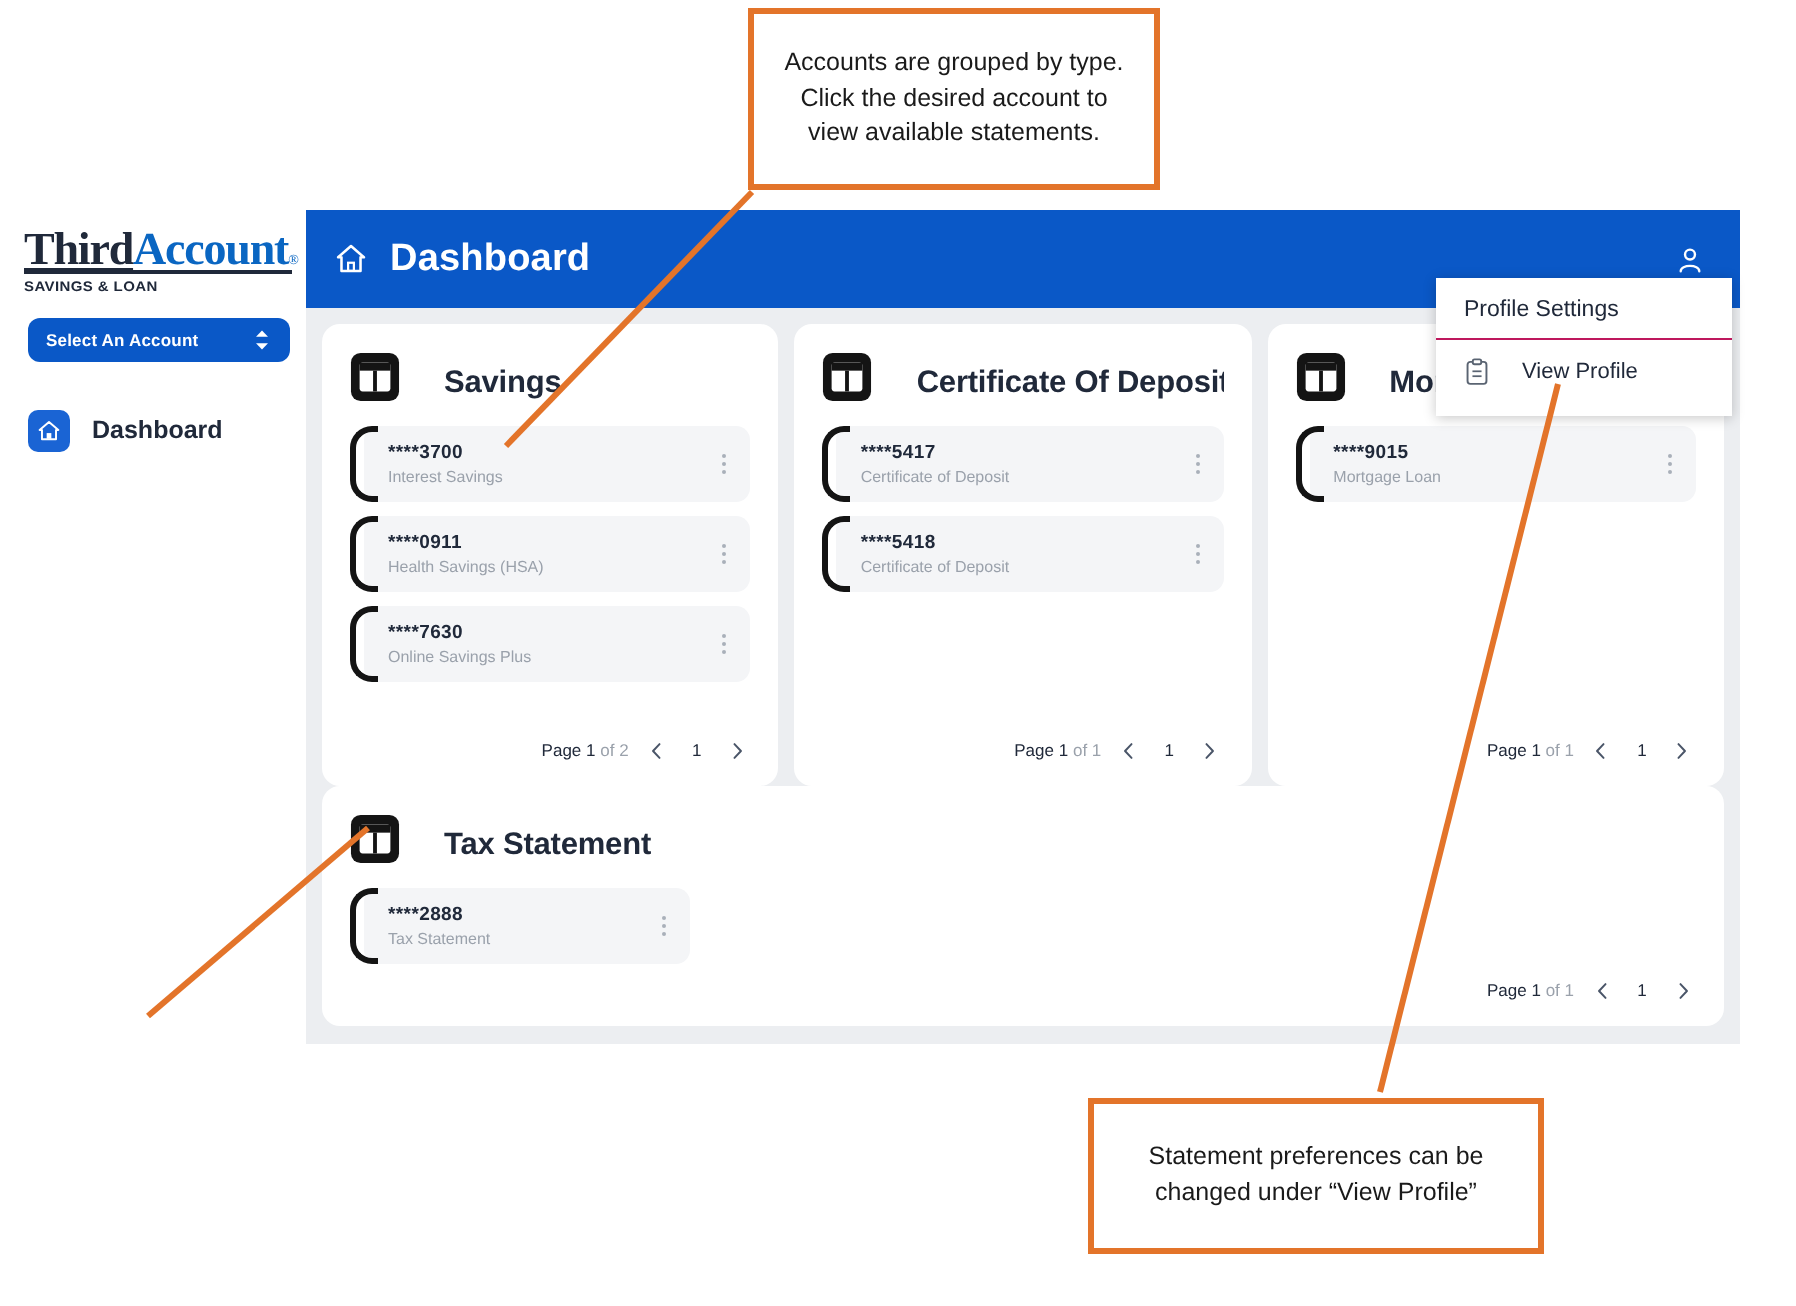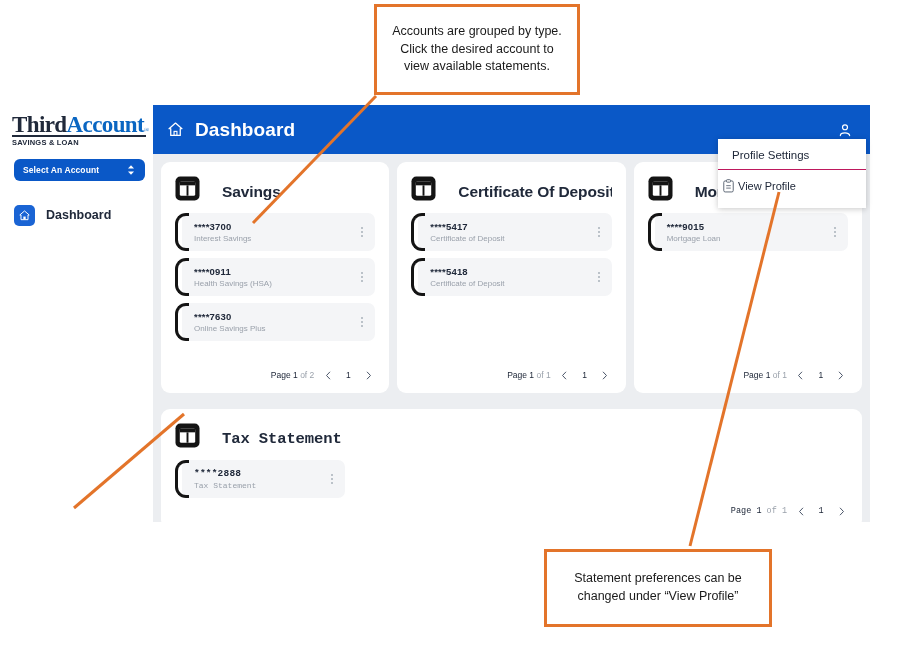--- a/index.html
+++ b/index.html
@@ -10,21 +10,21 @@
     overflow: hidden;
   }
   #root { position: relative; width: 898px; height: 653px; background: #ffffff; }
 
   
   .sidebar { position: absolute; left: 0; top: 105px; width: 153px; height: 548px; background: #ffffff; }
   .logo { position: absolute; left: 12px; top: 8px; width: 136px; }
   .logo-row { display: flex; align-items: baseline; line-height: 1; }
   .logo-third {
     font-family: "Liberation Serif", serif; font-weight: 700; font-size: 23px;
-    color: #20293a; letter-spacing: -0.6px;
+    color: #20293a; letter-spacing: -0.6px; text-decoration: underline;
   }
   .logo-federal {
     font-family: "Liberation Serif", serif; font-weight: 700; font-size: 23px;
     color: #0a66c2; letter-spacing: -0.6px;
   }
   .logo-tm { font-size: 7px; color: #0a66c2; vertical-align: super; font-family: "Liberation Serif", serif; }
   .logo-sub {
     font-family: "Liberation Sans", sans-serif; font-size: 7.5px; font-weight: 700;
     color: #20293a; letter-spacing: 0.2px; margin-top: 2px; transform: scaleY(0.92);
     transform-origin: left top;
@@ -107,36 +107,36 @@
   }
   .pager-text { font-size: 8.5px; color: #20293a; white-space: nowrap; }
   .pager-text .dim { color: #9aa1ab; }
   .pager-btn {
     width: 14px; height: 14px; display: flex; align-items: center;
     justify-content: center; cursor: pointer; background: none; border: none;
   }
   .pager-num { font-size: 8.5px; color: #20293a; width: 12px; text-align: center; cursor: pointer; }
 
   .wide-card {
-    margin-top: 16px; background: #ffffff; border-radius: 9px; height: 120px;
-    position: relative; padding: 14px; font-family: Liberation Mono, monospace;
+    margin-top: 0; background: #ffffff; border-radius: 9px; height: 120px;
+    position: relative; padding: 14px;
   }
   .wide-card .acct-row { width: 170px; }
 
   
   .profile-menu {
     position: absolute; left: 718px; top: 139px; width: 148px; height: 69px;
     background: #ffffff; box-shadow: 0 1px 6px rgba(0,0,0,0.22); z-index: 40;
   }
   .profile-menu-title {
     font-size: 11.5px; color: #20293a; padding: 10px 14px 8px 14px;
     border-bottom: 1px solid #be185d;
   }
   .profile-menu-item {
-    display: flex; align-items: center; gap: 3px; padding: 9px 4px; cursor: pointer;
+    display: flex; align-items: center; gap: 16px; padding: 9px 14px; cursor: pointer;
   }
   .clipboard-icon { width: 13px; height: 14px; flex: 0 0 auto; }
   .profile-menu-item-label { font-size: 11px; color: #20293a; }
 
   
   .svg-lines { position: absolute; left: 0; top: 0; width: 898px; height: 653px; z-index: 60; pointer-events: none; }
   .callout {
     position: absolute; background: #ffffff; border: 3px solid #e3742a;
     z-index: 70; display: flex; align-items: center; justify-content: center;
     text-align: center; padding: 6px 10px;

